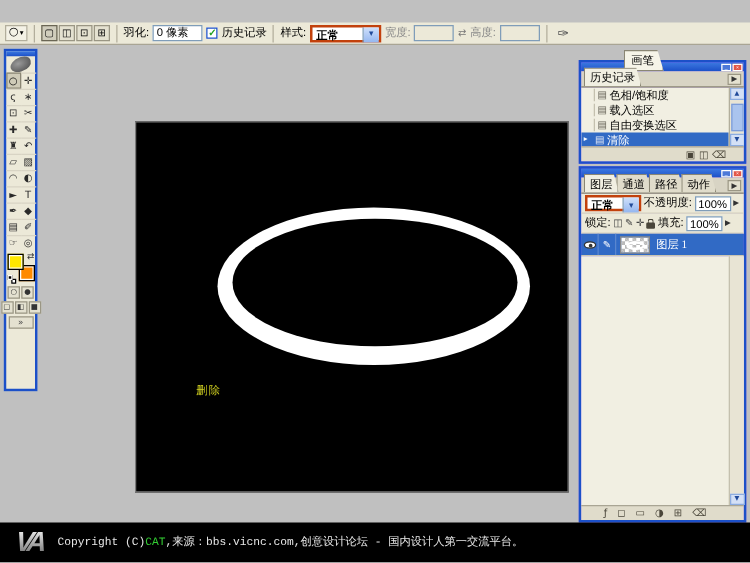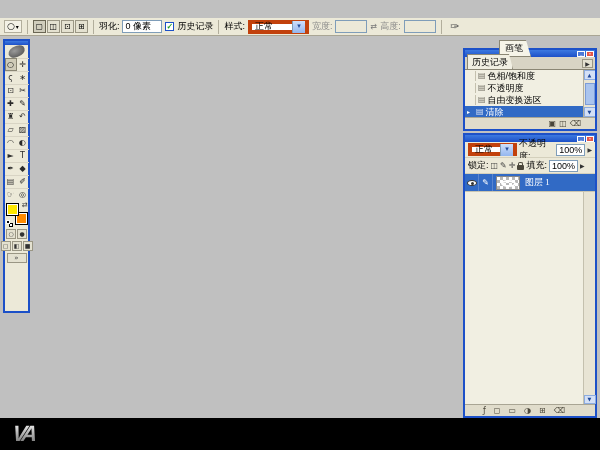--- a/index.html
+++ b/index.html
@@ -27,21 +27,21 @@
   .mode-btn { width:13px; height:13px; border:1px solid #9a9684; background:#e4e1d0;
               display:flex; align-items:center; justify-content:center; font-size:8px; }
   .mode-btn.active { background:#d0cdbc; border-color:#6a6654; }
   .field { background:#fff; border:1px solid #7f9db9; height:13px;
            display:flex; align-items:center; padding:0 2px; }
   .field.small { width:40px; }
   .field.grey { background:#ece9d8; color:#8a8a8a; width:32px; }
   .checkbox { width:9px; height:9px; background:#fff; border:1px solid #1c50c8;
               display:flex; align-items:center; justify-content:center;
               font-size:8px; color:#21a121; font-weight:bold; }
-  .dropdown { display:flex; align-items:center; height:14px; border:4px solid #c2410c; background:#fff; }
+  .dropdown { display:flex; height:14px; border:2px solid #c2410c; background:#fff;font-weight:bold; }
   .dropdown .dd-text { padding:0 3px; min-width:40px; }
   .dd-arrow { width:13px; height:12px; background:linear-gradient(#cfe0fb,#94b6ef);
               border-left:1px solid #7f9db9; color:#214a9a; font-size:7px;
               display:flex; align-items:center; justify-content:center; }
   .palette-toggle { width:16px; height:14px; display:flex; align-items:center;
                     justify-content:center; font-size:11px; color:#555; }
   .palette-well { position:absolute; right:40px; top:2px; display:flex;margin-top:20px; }
   .well-tab { border:1px solid #8a8674; background:#ece9d8; padding:1px 7px 1px 5px;
               clip-path:polygon(0 0, calc(100% - 5px) 0, 100% 100%, 0 100%);
               margin-left:-3px; white-space:nowrap; }
@@ -267,41 +267,46 @@
         <span class="mini-btn icon">●</span>
       </div>
       <div class="mini-row">
         <span class="mini-btn icon">▢</span>
         <span class="mini-btn icon">◧</span>
         <span class="mini-btn icon">■</span>
       </div>
       <div class="ir-btn icon">»</div>
     </div>
 
+    <div class="canvas">
+      <div class="ring-outer"></div>
+      <div class="ring-inner"></div>
+      <div class="canvas-label">删除</div>
+    </div>
 
     <div class="palette history-pal">
       <div class="pal-titlebar">
         <span class="tb-btn tb-min">_</span>
         <span class="tb-btn tb-close">×</span>
       </div>
       <div class="pal-tabs">
         <span class="pal-tab active">历史记录</span>
         <span class="pal-menu-btn icon">▶</span>
       </div>
       <div class="hist-body">
         <div class="hist-list">
           <div class="hist-row">
             <span class="hist-well"></span>
             <span class="hist-icon icon">▤</span>
             <span>色相/饱和度</span>
           </div>
           <div class="hist-row">
             <span class="hist-well"></span>
             <span class="hist-icon icon">▤</span>
-            <span>不透明度</span>
+            <span>载入选区</span>
           </div>
           <div class="hist-row">
             <span class="hist-well"></span>
             <span class="hist-icon icon">▤</span>
             <span>自由变换选区</span>
           </div>
           <div class="hist-row selected">
             <span class="state-marker icon">▸</span>
             <span class="hist-icon icon">▤</span>
             <span>清除</span>
@@ -318,20 +323,27 @@
         <span class="pal-bottom-btn">◫</span>
         <span class="pal-bottom-btn">⌫</span>
       </div>
     </div>
 
     <div class="palette layers-pal">
       <div class="pal-titlebar">
         <span class="tb-btn tb-min">_</span>
         <span class="tb-btn tb-close">×</span>
       </div>
+      <div class="pal-tabs">
+        <span class="pal-tab active">图层</span>
+        <span class="pal-tab">通道</span>
+        <span class="pal-tab">路径</span>
+        <span class="pal-tab">动作</span>
+        <span class="pal-menu-btn icon">▶</span>
+      </div>
       <div class="blend-row">
         <span class="dropdown" style="height:13px;">
           <span class="dd-text" style="min-width:28px;">正常</span>
           <span class="dd-arrow icon">▾</span>
         </span>
         <span>不透明度:</span>
         <span class="val-box">100%</span>
         <span class="val-arrow icon">▶</span>
       </div>
       <div class="lock-row">
@@ -371,16 +383,19 @@
         <span class="pal-bottom-btn">⊞</span>
         <span class="pal-bottom-btn">⌫</span>
       </div>
     </div>
 
   </div>
 
   <div class="footer">
     <span class="va-logo">VA</span>
     <span class="footer-text">
+      <div class="f-line2">
+        <span>Copyright (C)</span><span class="f-author">CAT</span><span>,来源：bbs.vicnc.com,创意设计论坛 - 国内设计人第一交流平台。</span>
+      </div>
     </span>
   </div>
 
 </div>
 
 </body></html>

